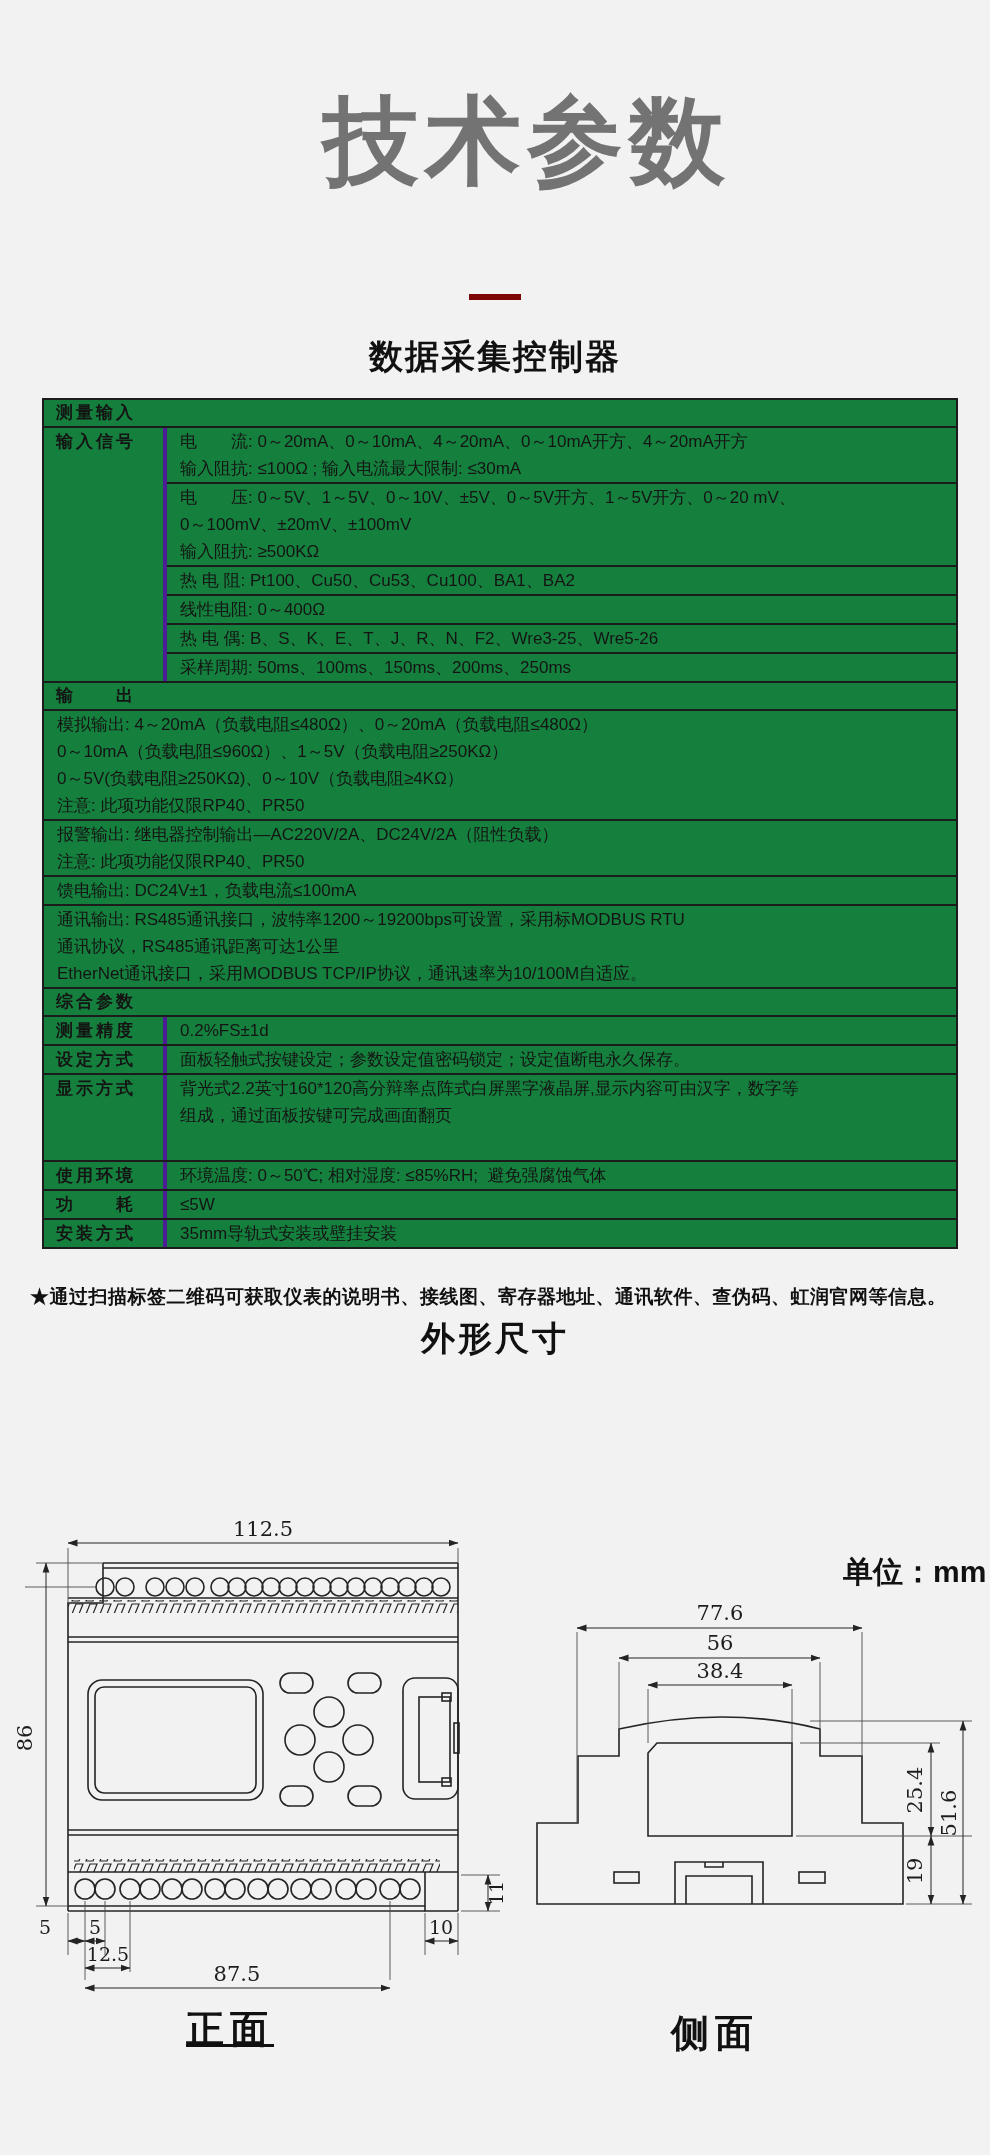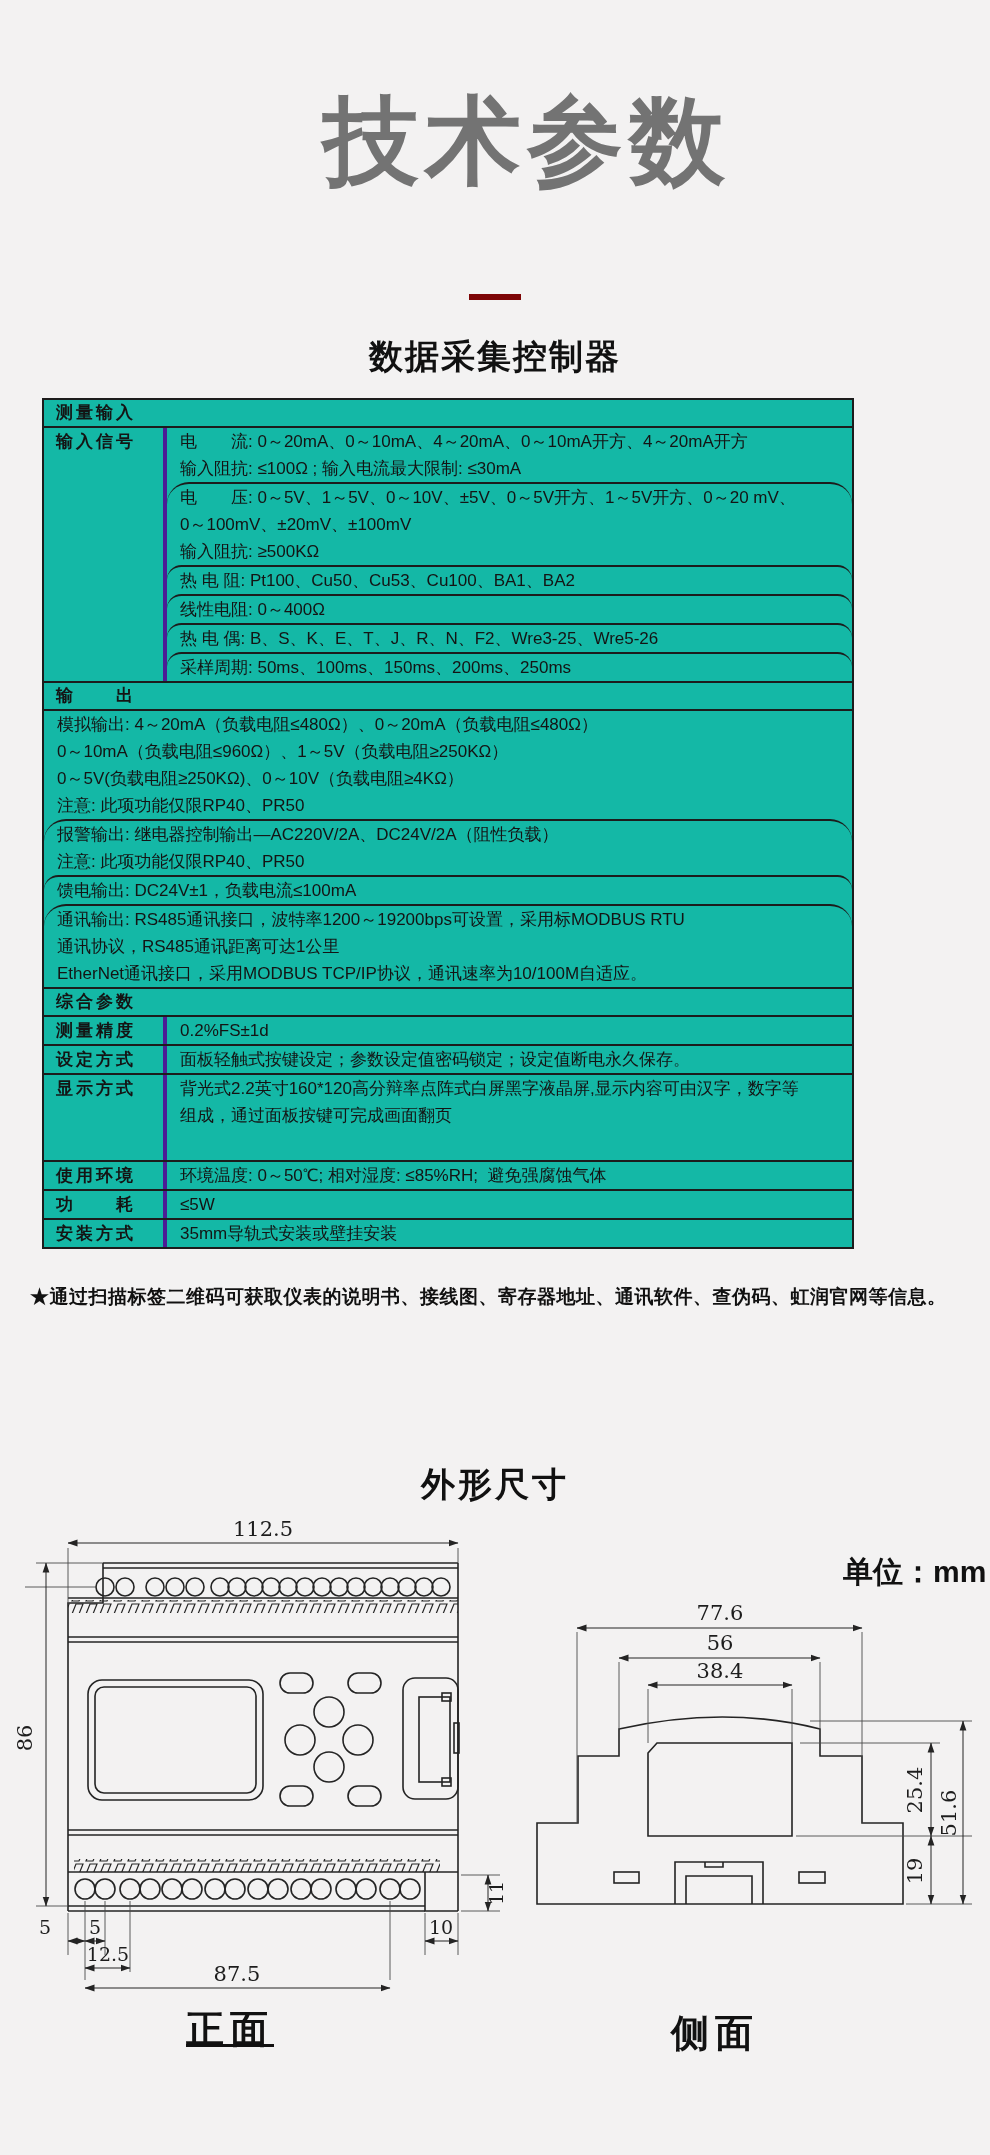--- a/index.html
+++ b/index.html
@@ -16,38 +16,38 @@
   }
   .divider {
     position:absolute; top:294px; left:50%; margin-left:-26px;
     width:52px; height:6px; background:#7d0506;
   }
   .subtitle, .dims-title {
     position:absolute; left:0; width:100%; text-align:center;
     font-size:34px; font-weight:bold; color:#111;
   }
   .subtitle { top:334px; letter-spacing:2px; }
-  .dims-title { top:1462px; letter-spacing:3px;text-align:center; }
+  .dims-title { top:1316px; letter-spacing:3px;text-align:center; }
 
   
   .spec-table {
-    position:absolute; top:398px; left:42px; width:812px;
-    border:2px solid #1c1c1c; background:#14b8a6;
+    position:absolute; top:398px; left:42px; width:916px;
+    border:2px solid #1c1c1c; background:#15803d;
     font-size:17px; color:#141414;
   }
   .trow { display:flex; border-top:2px solid #1c1c1c; }
   .trow:first-child { border-top:none; }
   .lbl {
     width:123px; flex:0 0 123px; border-right:4px solid #4c1d95;
     padding:0 0 0 12px; letter-spacing:3px; font-weight:600;
     line-height:27px;
   }
   .trow.section .lbl { width:100%; flex:1 1 auto; border-right:none; line-height:26px; }
   .val { flex:1 1 auto; min-width:0; }
-  .sub { border-top:2px solid #1c1c1c;border-radius:22px; }
+  .sub { border-top:2px solid #1c1c1c; }
   .sub:first-child { border-top:none; }
   .ln { line-height:27px; padding-left:13px; white-space:pre-wrap; font-weight:500; }
   .ln.cont { }
   .val.tall { min-height:85px; }
 
   .footnote {
     position:absolute; top:1284px; left:30px; width:934px;
     font-size:19px; font-weight:bold; letter-spacing:0.5px; color:#111;
   }
 

